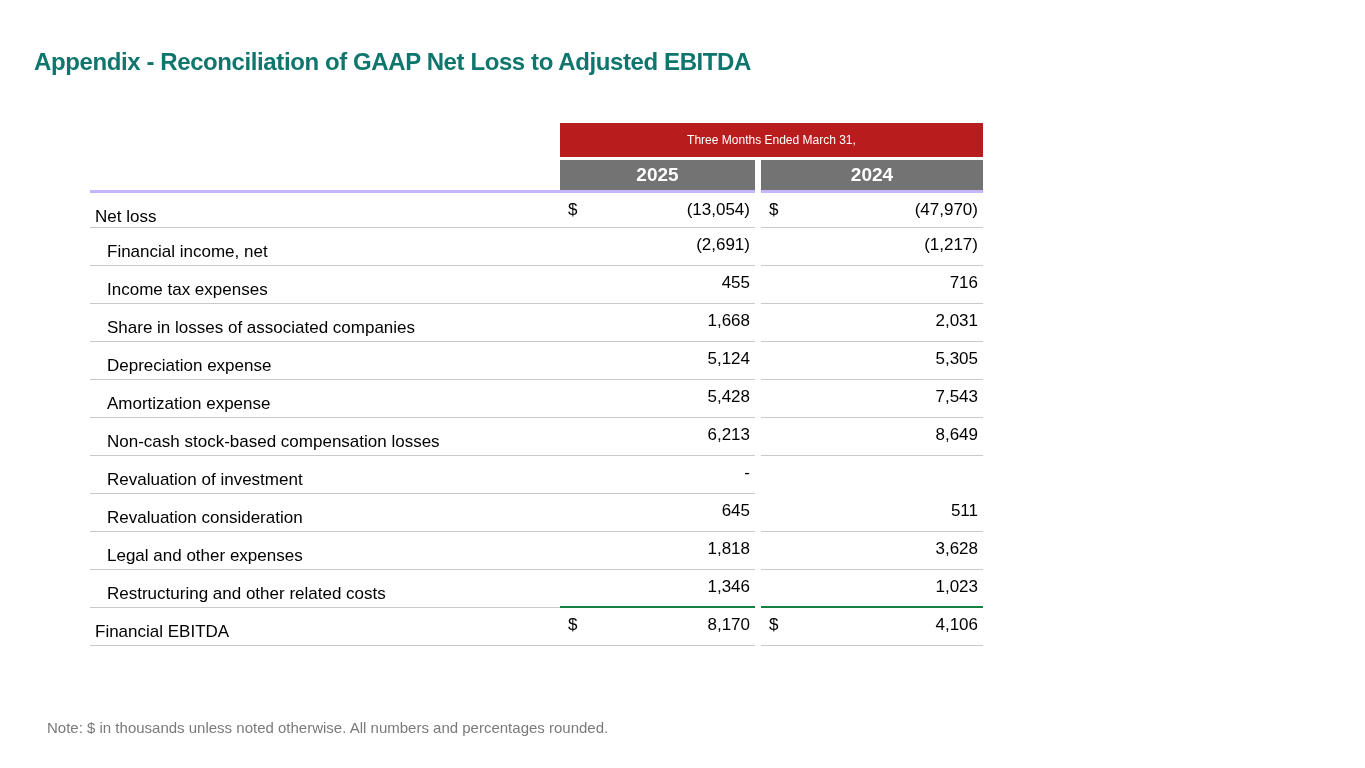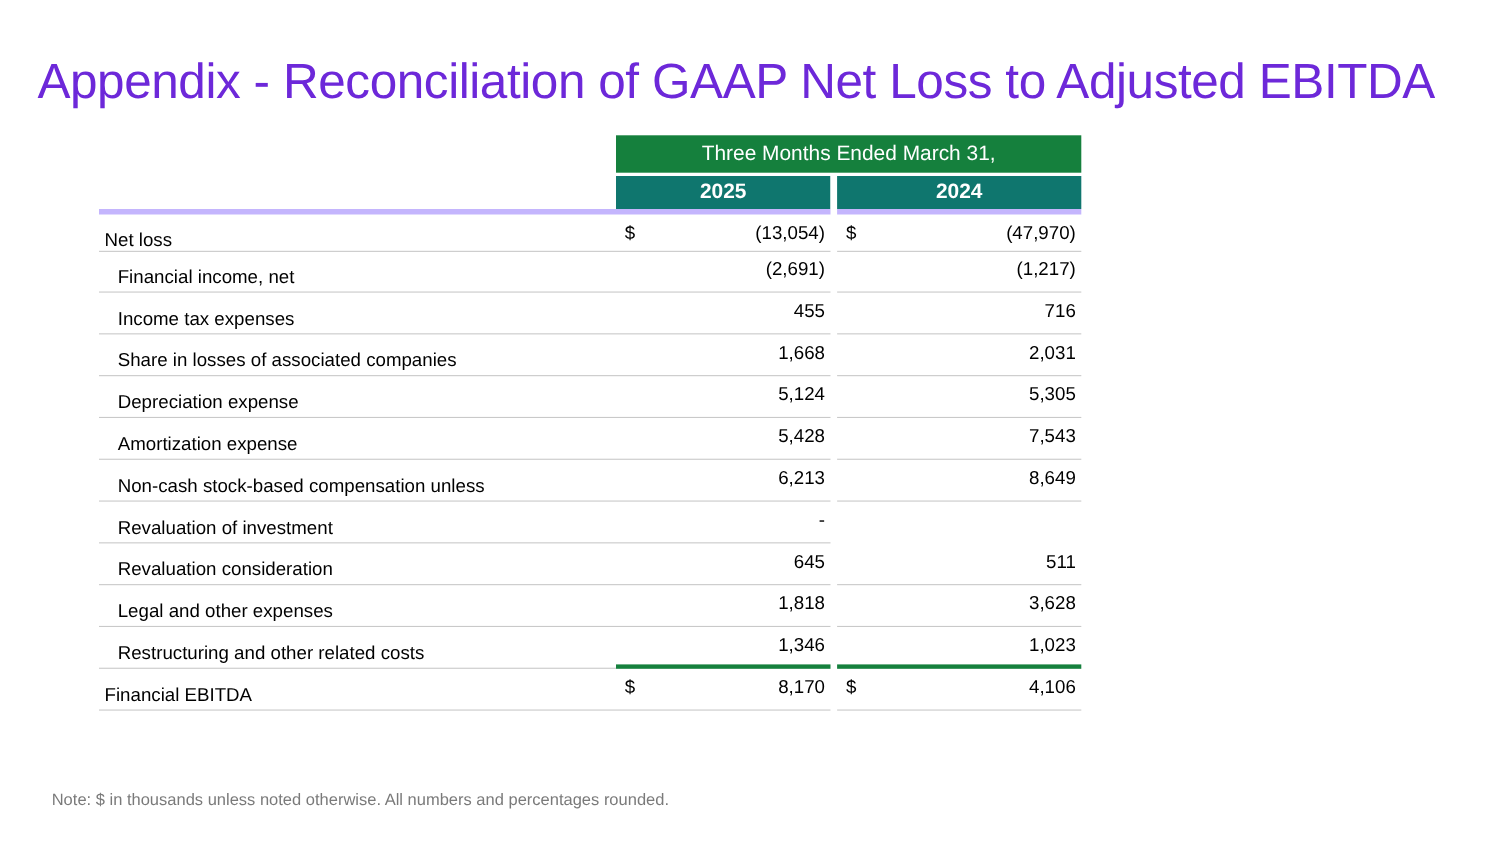--- a/index.html
+++ b/index.html
@@ -6,48 +6,48 @@
   html, body {
     width: 1365px; height: 768px; overflow: hidden;
     background: #ffffff;
     font-family: "Liberation Sans", sans-serif;
     position: relative;
   }
   .slide { position: absolute; inset: 0; width: 1365px; height: 768px; background: #fff; }
 
   .title {
     position: absolute; left: 34px; top: 48px;
-    font-size: 45px; font-weight: normal; letter-spacing: -0.4px;
-    color: #6d28d9; white-space: nowrap;
+    font-size: 24px; font-weight: bold; letter-spacing: -0.4px;
+    color: #0f766e; white-space: nowrap;
   }
 
   .table-wrap { position: absolute; left: 90px; top: 123px; width: 893px; }
 
   .period-header {
     margin-left: 470px; width: 423px; height: 34px;
-    background: #15803d; color: #ffffff;
-    font-size: 19px; display: flex; align-items: center; justify-content: center;
+    background: #b91c1c; color: #ffffff;
+    font-size: 12px; display: flex; align-items: center; justify-content: center;
     white-space: nowrap;
   }
   .year-row {
     margin-left: 470px; width: 423px; height: 30px; margin-top: 3px;
     display: grid; grid-template-columns: 195px 6px 222px;
   }
   .year-cell {
-    background: #0f766e; color: #ffffff; font-weight: bold; font-size: 19px;
+    background: #737373; color: #ffffff; font-weight: bold; font-size: 19px;
     display: flex; align-items: center; justify-content: center;
   }
   .year-gap { background: #ffffff; }
 
   .rows { width: 893px; }
   .row { display: grid; grid-template-columns: 470px 195px 6px 222px; height: 38px; }
   .cell { border-bottom: 1px solid #C9C9C9; }
   .gapcell { border-bottom: none; }
-  .row.first .lbl, .row.first .val { border-top: 5px solid #c4b5fd; }
-  .row.before-total .val { border-bottom: 4px solid #15803d; }
+  .row.first .lbl, .row.first .val { border-top: 3px solid #c4b5fd; }
+  .row.before-total .val { border-bottom: 2px solid #15803d; }
 
   .lbl {
     font-size: 17px; line-height: 18px; color: #000;
     padding: 15px 0 0 5px; white-space: nowrap;
   }
   .lbl.indent { padding-left: 17px; }
   .val {
     font-size: 17px; line-height: 19px; color: #000;
     padding: 7px 5px 0 8px;
     display: flex; justify-content: space-between; align-items: flex-start;
@@ -133,21 +133,21 @@
           <div class="cell lbl indent">Amortization expense</div>
           <div class="cell val">
             <span class="num">5,428</span>
           </div>
           <div class="cell gapcell"></div>
           <div class="cell val">
             <span class="num">7,543</span>
           </div>
         </div>
         <div class="row">
-          <div class="cell lbl indent">Non-cash stock-based compensation unless</div>
+          <div class="cell lbl indent">Non-cash stock-based compensation losses</div>
           <div class="cell val">
             <span class="num">6,213</span>
           </div>
           <div class="cell gapcell"></div>
           <div class="cell val">
             <span class="num">8,649</span>
           </div>
         </div>
         <div class="row">
           <div class="cell lbl indent">Revaluation of investment</div>

